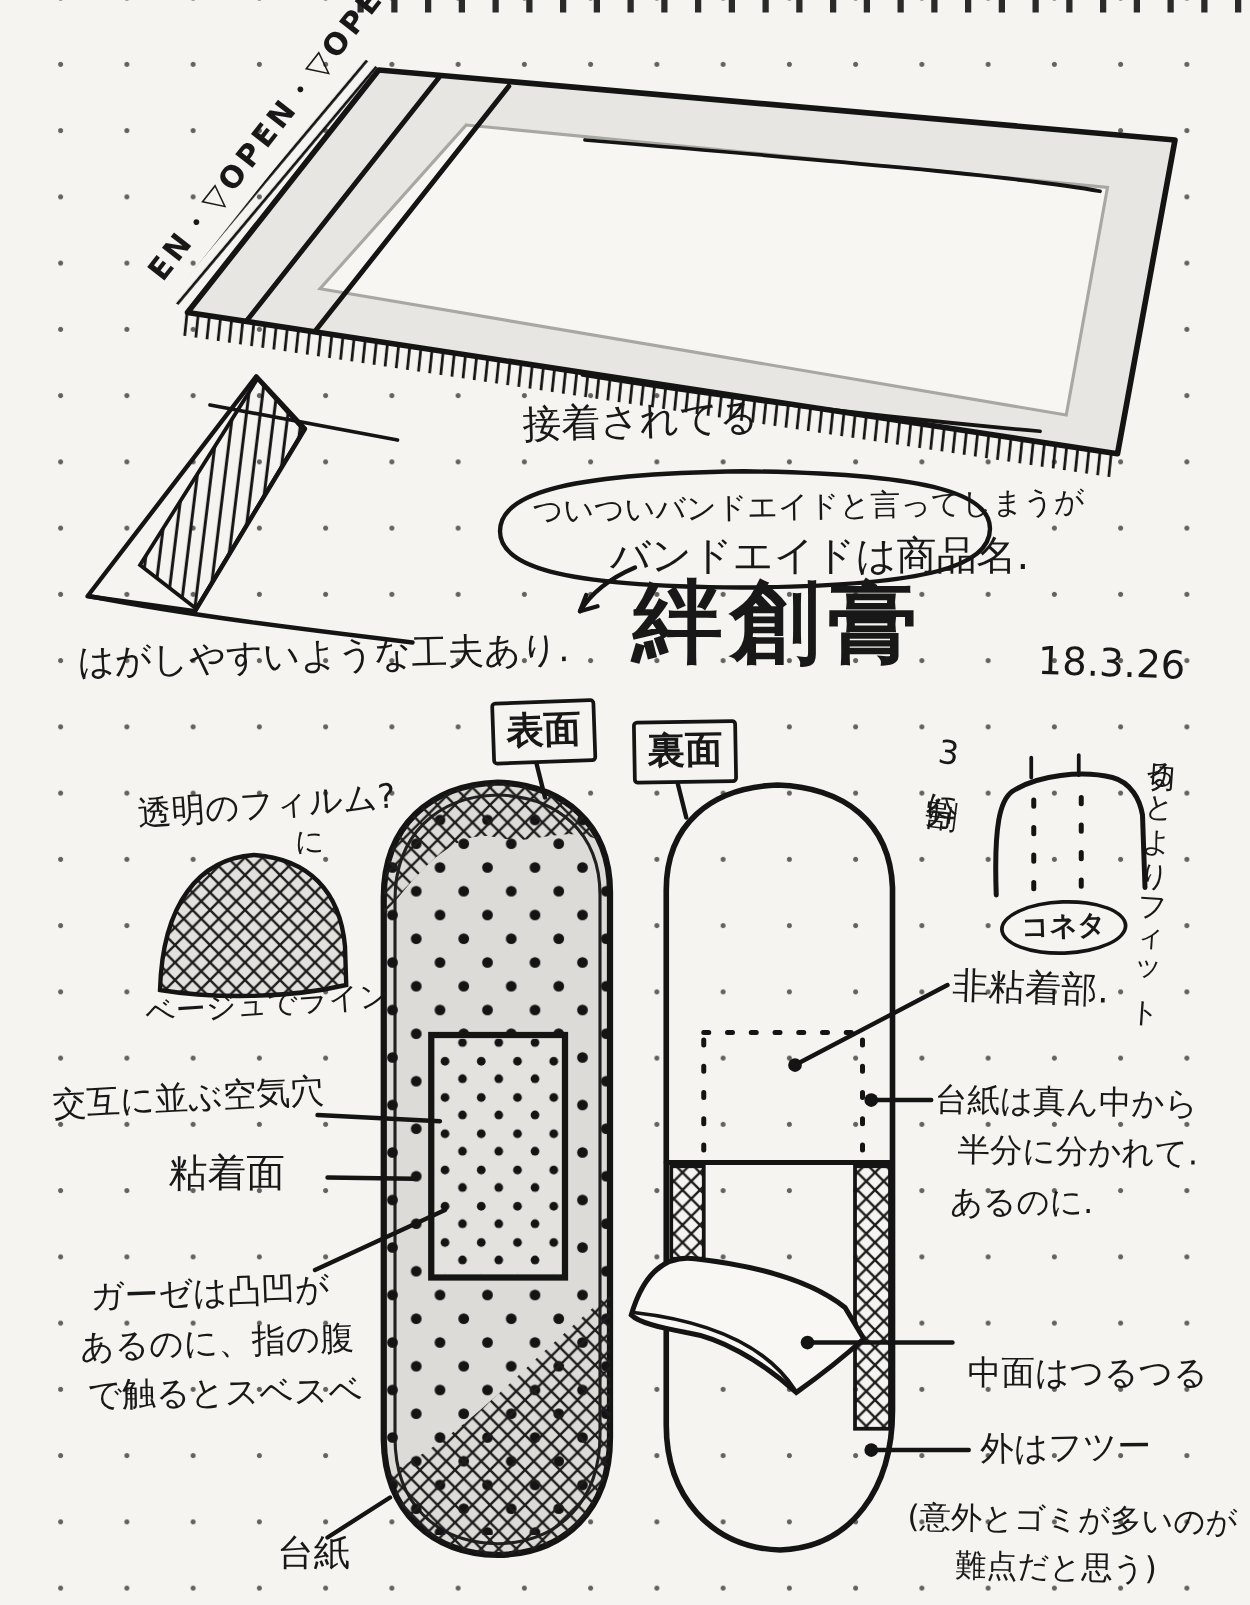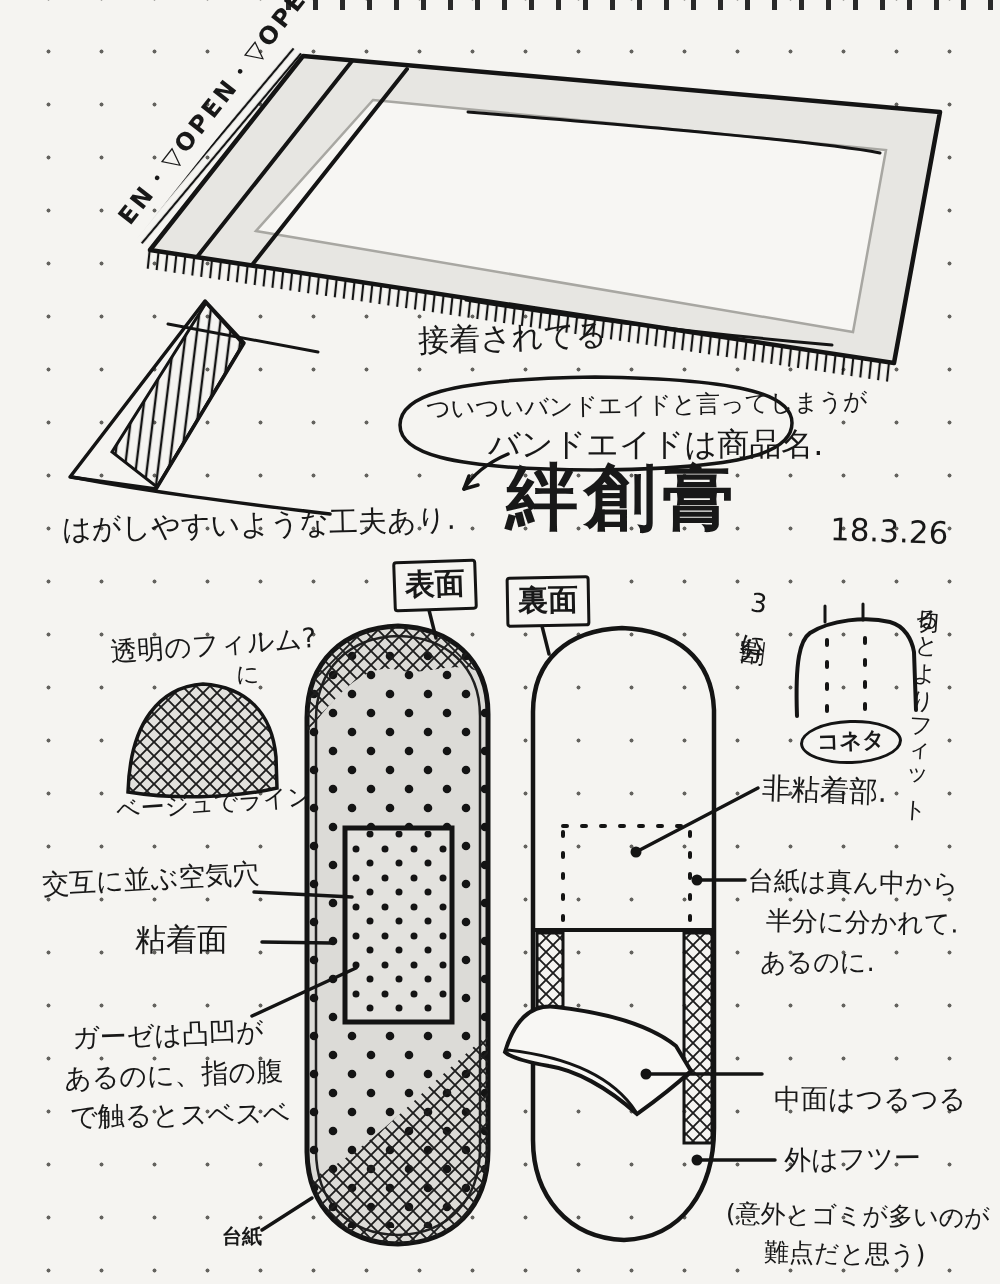--- a/index.html
+++ b/index.html
@@ -161,21 +161,21 @@
 <div class="txt" style="left:236px;top:660px;font-size:23px;">に</div>
 <div class="txt" style="left:116px;top:788px;font-size:24px;transform:rotate(-4deg);">ベージュでライン</div>
 
 <div class="txt" style="left:42px;top:862px;font-size:27px;transform:rotate(-3deg);">交互に並ぶ空気穴</div>
 <div class="txt" style="left:135px;top:920px;font-size:31px;">粘着面</div>
 
 <div class="txt" style="left:72px;top:1018px;font-size:27px;transform:rotate(-2deg);">ガーゼは凸凹が</div>
 <div class="txt" style="left:64px;top:1058px;font-size:27px;transform:rotate(-2deg);">あるのに、指の腹</div>
 <div class="txt" style="left:70px;top:1098px;font-size:27px;transform:rotate(-1deg);">で触るとスベスベ</div>
 
-<div class="txt" style="left:222px;top:1224px;font-size:20px;font-weight:bold;">台紙</div>
+<div class="txt" style="left:222px;top:1224px;font-size:29px;">台紙</div>
 
 <div class="vtxt" style="left:740px;top:588px;font-size:26px;transform:rotate(7deg);">3分割に</div>
 <div class="vtxt" style="left:908px;top:592px;font-size:23px;transform:rotate(4deg);letter-spacing:1px;">切るとよりフィット</div>
 <div class="oval" style="left:800px;top:720px;transform:rotate(-2deg);">コネタ</div>
 
 <div class="txt" style="left:762px;top:772px;font-size:29px;transform:rotate(2deg);">非粘着部.</div>
 
 <div class="txt" style="left:748px;top:866px;font-size:26px;transform:rotate(1deg);">台紙は真ん中から</div>
 <div class="txt" style="left:766px;top:906px;font-size:26px;transform:rotate(1deg);">半分に分かれて.</div>
 <div class="txt" style="left:760px;top:946px;font-size:26px;">あるのに.</div>

